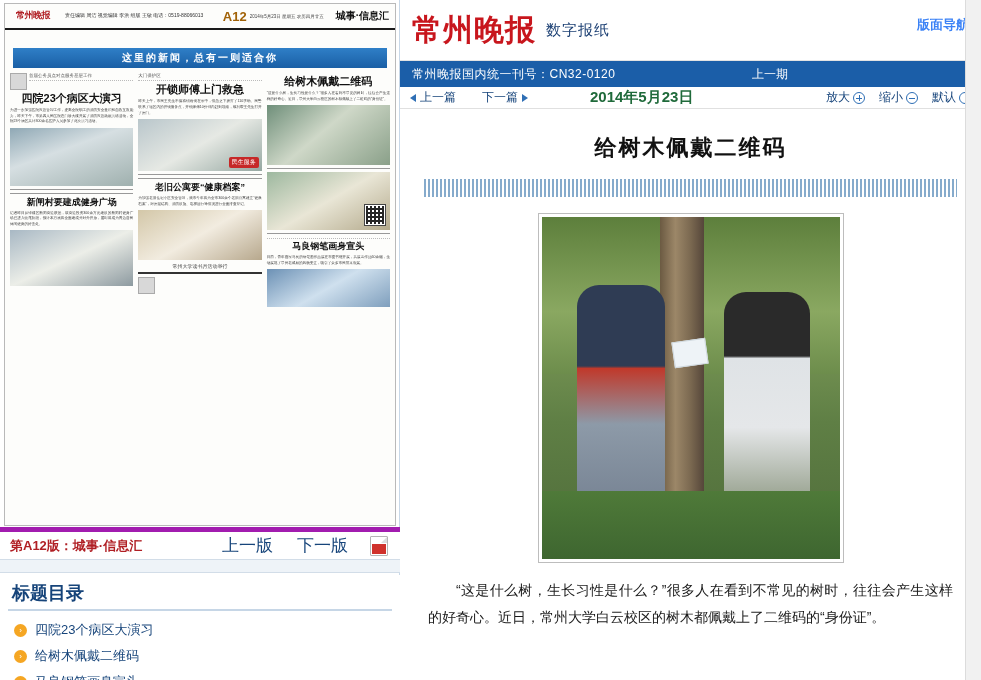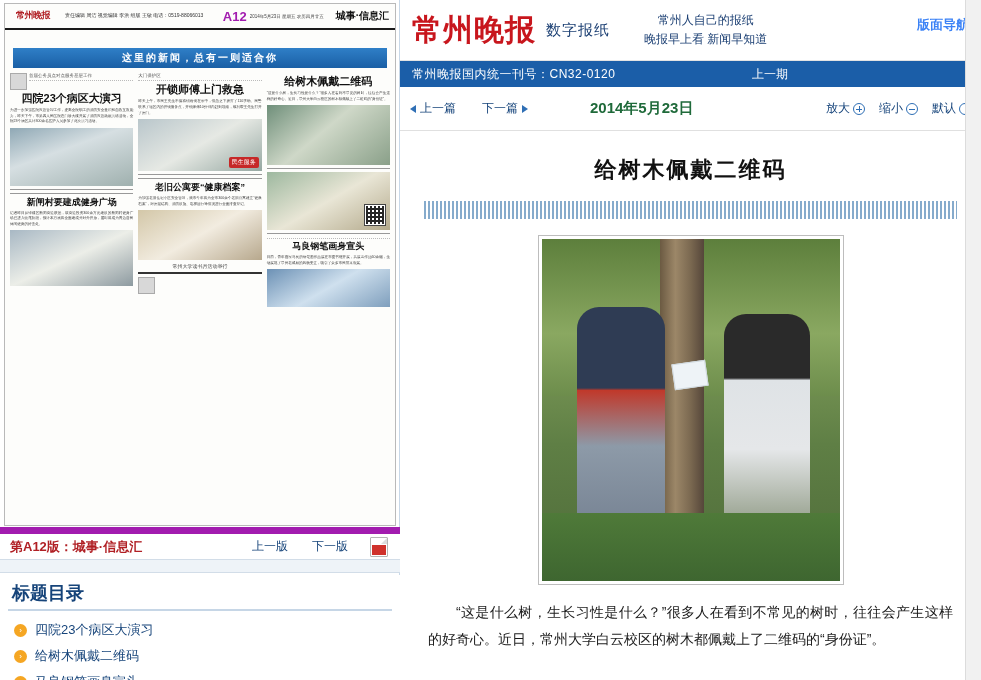--- a/index.html
+++ b/index.html
@@ -44,21 +44,21 @@
   .paper-masthead .mh-logo {
     font-size: 9px; font-weight: bold; color: #b01f24;
     width: 56px; text-align: center; line-height: 1.05;
     letter-spacing: -0.5px;
   }
   .paper-masthead .mh-mid {
     flex: 1; font-size: 5px; color: #333; line-height: 1.5;
     padding-left: 4px;
   }
   .paper-masthead .mh-page {
-    font-size: 13px; font-weight: bold; color: #a21caf; padding: 0 3px;
+    font-size: 13px; font-weight: bold; color: #a16207; padding: 0 3px;
   }
   .paper-masthead .mh-date {
     font-size: 4.5px; color: #444; padding-right: 4px; width: 86px;
   }
   .paper-masthead .mh-sec {
     font-size: 10px; font-weight: bold; color: #111;
     padding-right: 6px;
   }
   .paper-banner {
     margin: 18px 8px 3px 8px;
@@ -125,30 +125,30 @@
   .lead-row { display: flex; align-items: flex-start; }
   .lead-row .lead-txt { flex: 1; }
   .rule { border-top: 1px solid #999; margin: 3px 0; }
   .rule.dbl { border-top: 2px solid #333; }
 
   
   .page-toolbar {
     position: absolute; left: 0; top: 527px;
     width: 400px; height: 32px;
     background: #ffffff;
-    border-top: 7px solid #a21caf;
+    border-top: 5px solid #a21caf;
     display: flex; align-items: center;
   }
   .pt-label {
     color: #b01f24; font-weight: bold; font-size: 13px;
     margin-left: 10px;
   }
   .pt-links { margin-left: auto; display: flex; align-items: center; gap: 24px; }
   .pt-link {
-    color: #16447a; font-size: 12px; text-decoration: none; cursor: pointer;
+    color: #16447a; font-size: 17px; text-decoration: none; cursor: pointer;
   }
   .pdf-icon {
     width: 18px; height: 20px; margin: 0 12px 0 22px;
     background: #fff; border: 1px solid #b5b5b5; position: relative;
     border-radius: 1px;
   }
   .pdf-icon:after {
     content: ""; position: absolute; left: 1px; right: 1px; bottom: 1px; height: 10px;
     background: #d0322c;
   }
@@ -216,21 +216,21 @@
   .bluebar {
     height: 26px; background: #1b5ea8; color: #ffffff;
     display: flex; align-items: center; font-size: 12px;
     position: relative;
   }
   .bluebar .bb-left { margin-left: 12px; letter-spacing: .5px; }
   .bluebar .bb-right {
     position: absolute; left: 352px; cursor: pointer;
   }
   .subbar {
-    height: 44px; background: #ffffff; position: relative;
+    height: 22px; background: #ffffff; position: relative;
     display: flex; align-items: center;
     border-bottom: 1px solid #e0e0e0;
   }
   .navbtn {
     display: flex; align-items: center; gap: 4px;
     font-size: 12px; color: #15437a; cursor: pointer;
   }
   .navbtn.prev { margin-left: 10px; }
   .navbtn.next { margin-left: 26px; }
   .tri-l { width: 0; height: 0; border-style: solid; border-width: 4px 6px 4px 0; border-color: transparent #2f6fb5 transparent transparent; }
@@ -426,24 +426,20 @@
       </div>
     </div>
 
   </div>
 
   <div class="right-col">
 
     <div class="masthead">
       <div class="brand">常州晚报</div>
       <div class="brand-sub">数字报纸</div>
-      <div class="slogan">
-        <div>常州人自己的报纸</div>
-        <div>晚报早上看 新闻早知道</div>
-      </div>
       <div class="nav-right">版面导航</div>
     </div>
 
     <div class="bluebar">
       <span class="bb-left">常州晚报国内统一刊号：CN32-0120</span>
       <span class="bb-right">上一期</span>
     </div>
 
     <div class="subbar">
       <span class="navbtn prev">

